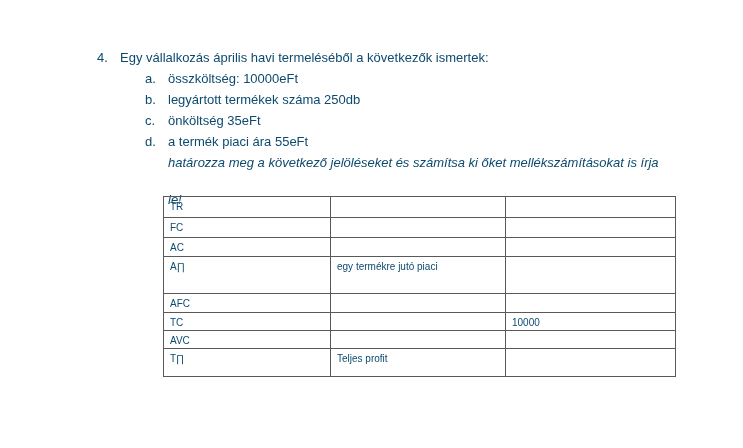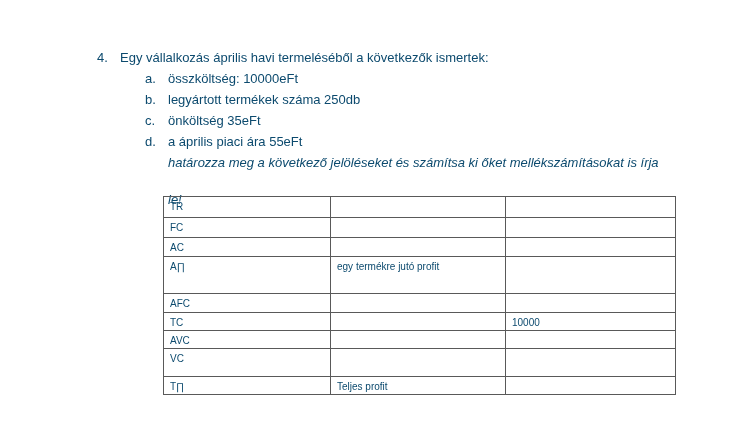--- a/index.html
+++ b/index.html
@@ -69,21 +69,21 @@
   <div class="sub-item">
     <span class="line marker sub-b" style="left:145px">b.</span>
     <span class="line txt sub-b" style="left:168px">legyártott termékek száma 250db</span>
   </div>
   <div class="sub-item">
     <span class="line marker sub-c" style="left:145px">c.</span>
     <span class="line txt sub-c" style="left:168px">önköltség 35eFt</span>
   </div>
   <div class="sub-item">
     <span class="line marker sub-d" style="left:145px">d.</span>
-    <span class="line txt sub-d" style="left:168px">a április piaci ára 55eFt</span>
+    <span class="line txt sub-d" style="left:168px">a termék piaci ára 55eFt</span>
   </div>
 
   <div class="line instr instr-1">határozza meg a következő jelöléseket és számítsa ki őket mellékszámításokat is írja</div>
   <div class="line instr instr-2">le!</div>
 
   <table class="calc">
     <colgroup>
       <col style="width:167px">
       <col style="width:175px">
       <col style="width:170px">
@@ -99,44 +99,39 @@
         <td></td>
         <td></td>
       </tr>
       <tr>
         <td>AC</td>
         <td></td>
         <td></td>
       </tr>
       <tr>
         <td>A∏</td>
-        <td>egy termékre jutó profit</td>
+        <td>egy termékre jutó piaci</td>
         <td></td>
       </tr>
       <tr>
         <td>AFC</td>
         <td></td>
         <td></td>
       </tr>
       <tr>
         <td>TC</td>
         <td></td>
         <td>10000</td>
       </tr>
       <tr>
         <td>AVC</td>
         <td></td>
         <td></td>
       </tr>
       <tr>
-        <td>VC</td>
-        <td></td>
-        <td></td>
-      </tr>
-      <tr>
         <td>T∏</td>
         <td>Teljes profit</td>
         <td></td>
       </tr>
     </tbody>
   </table>
 
 </div>
 
 </body></html>

